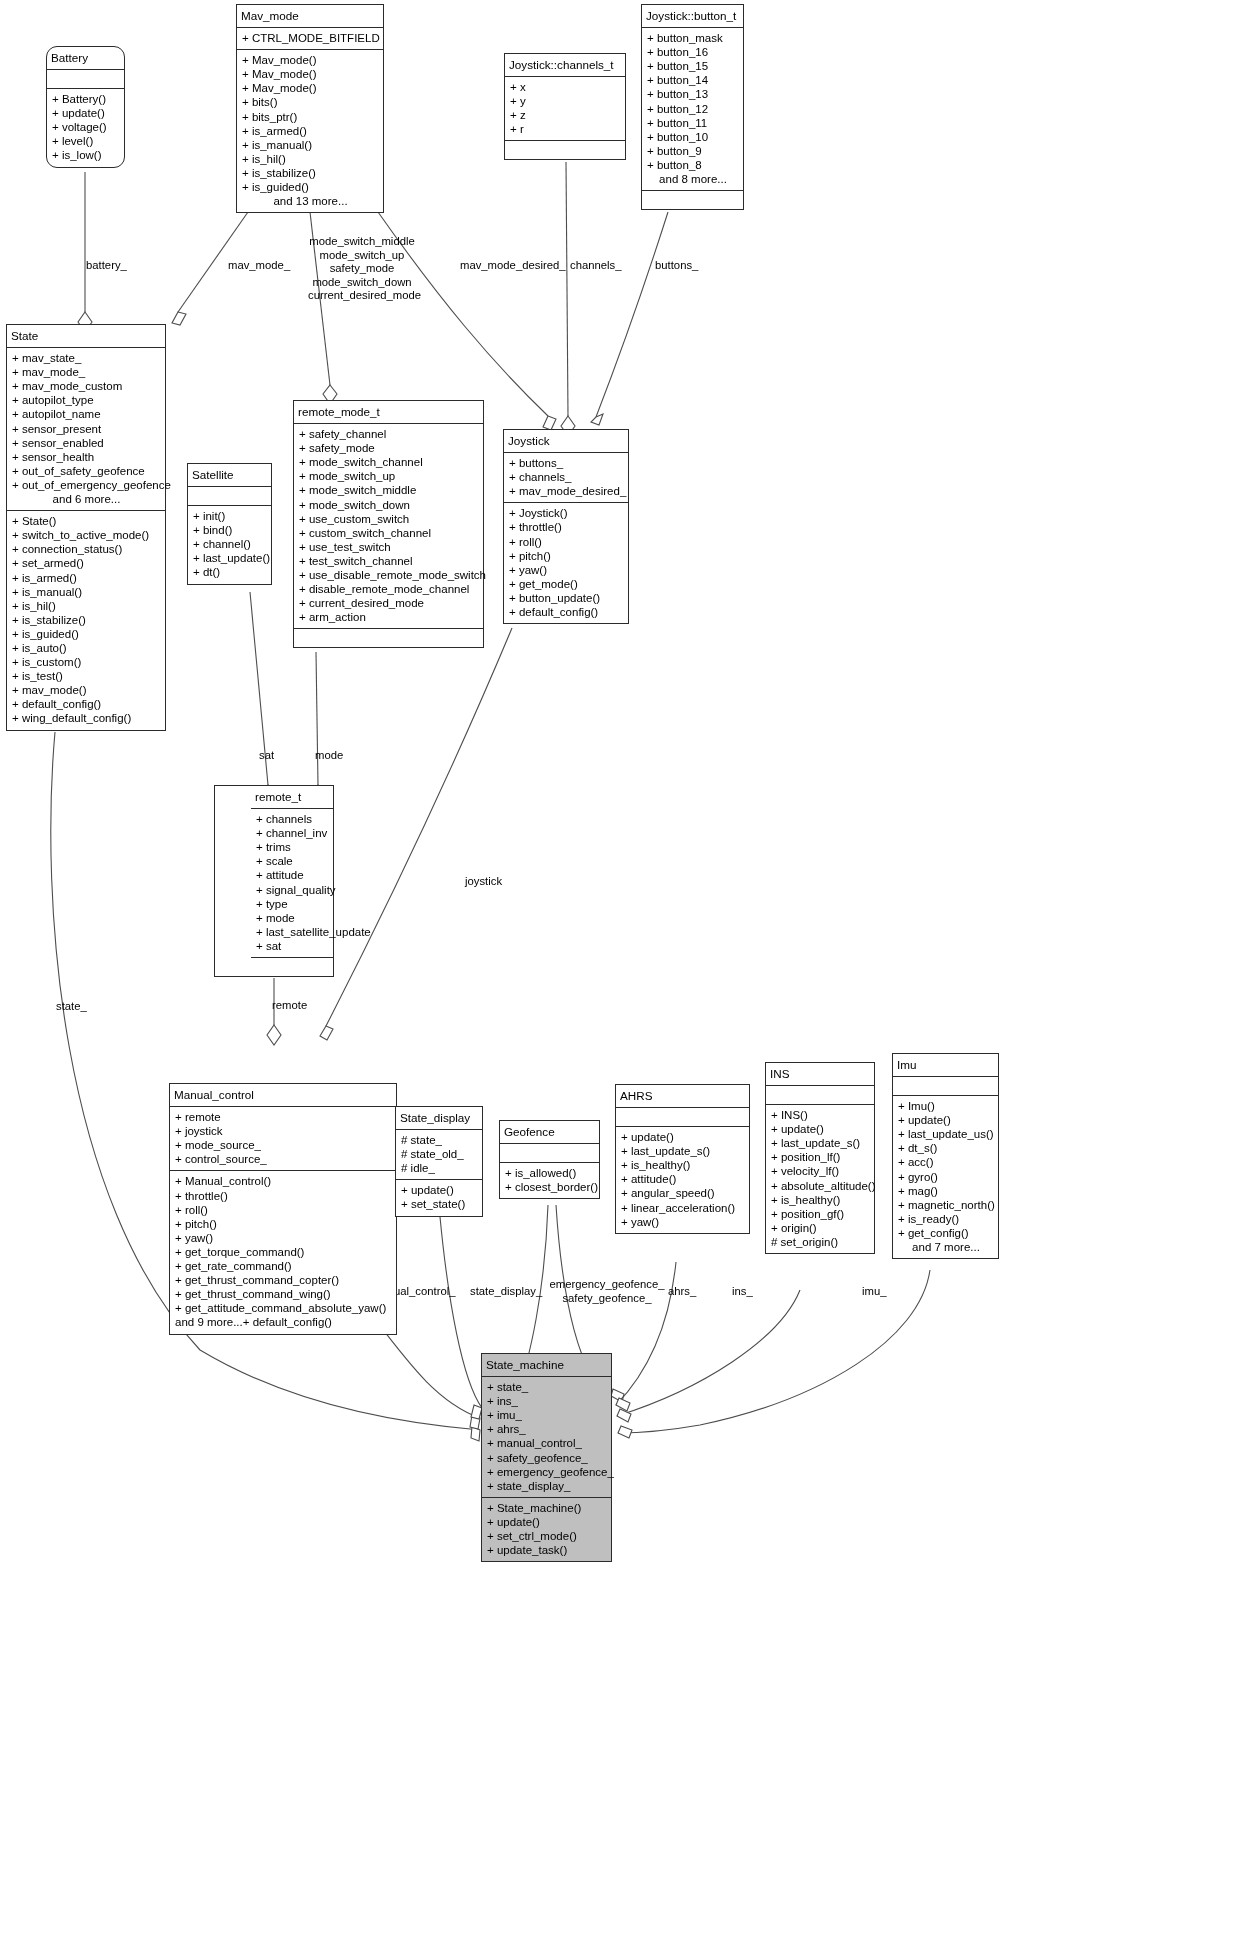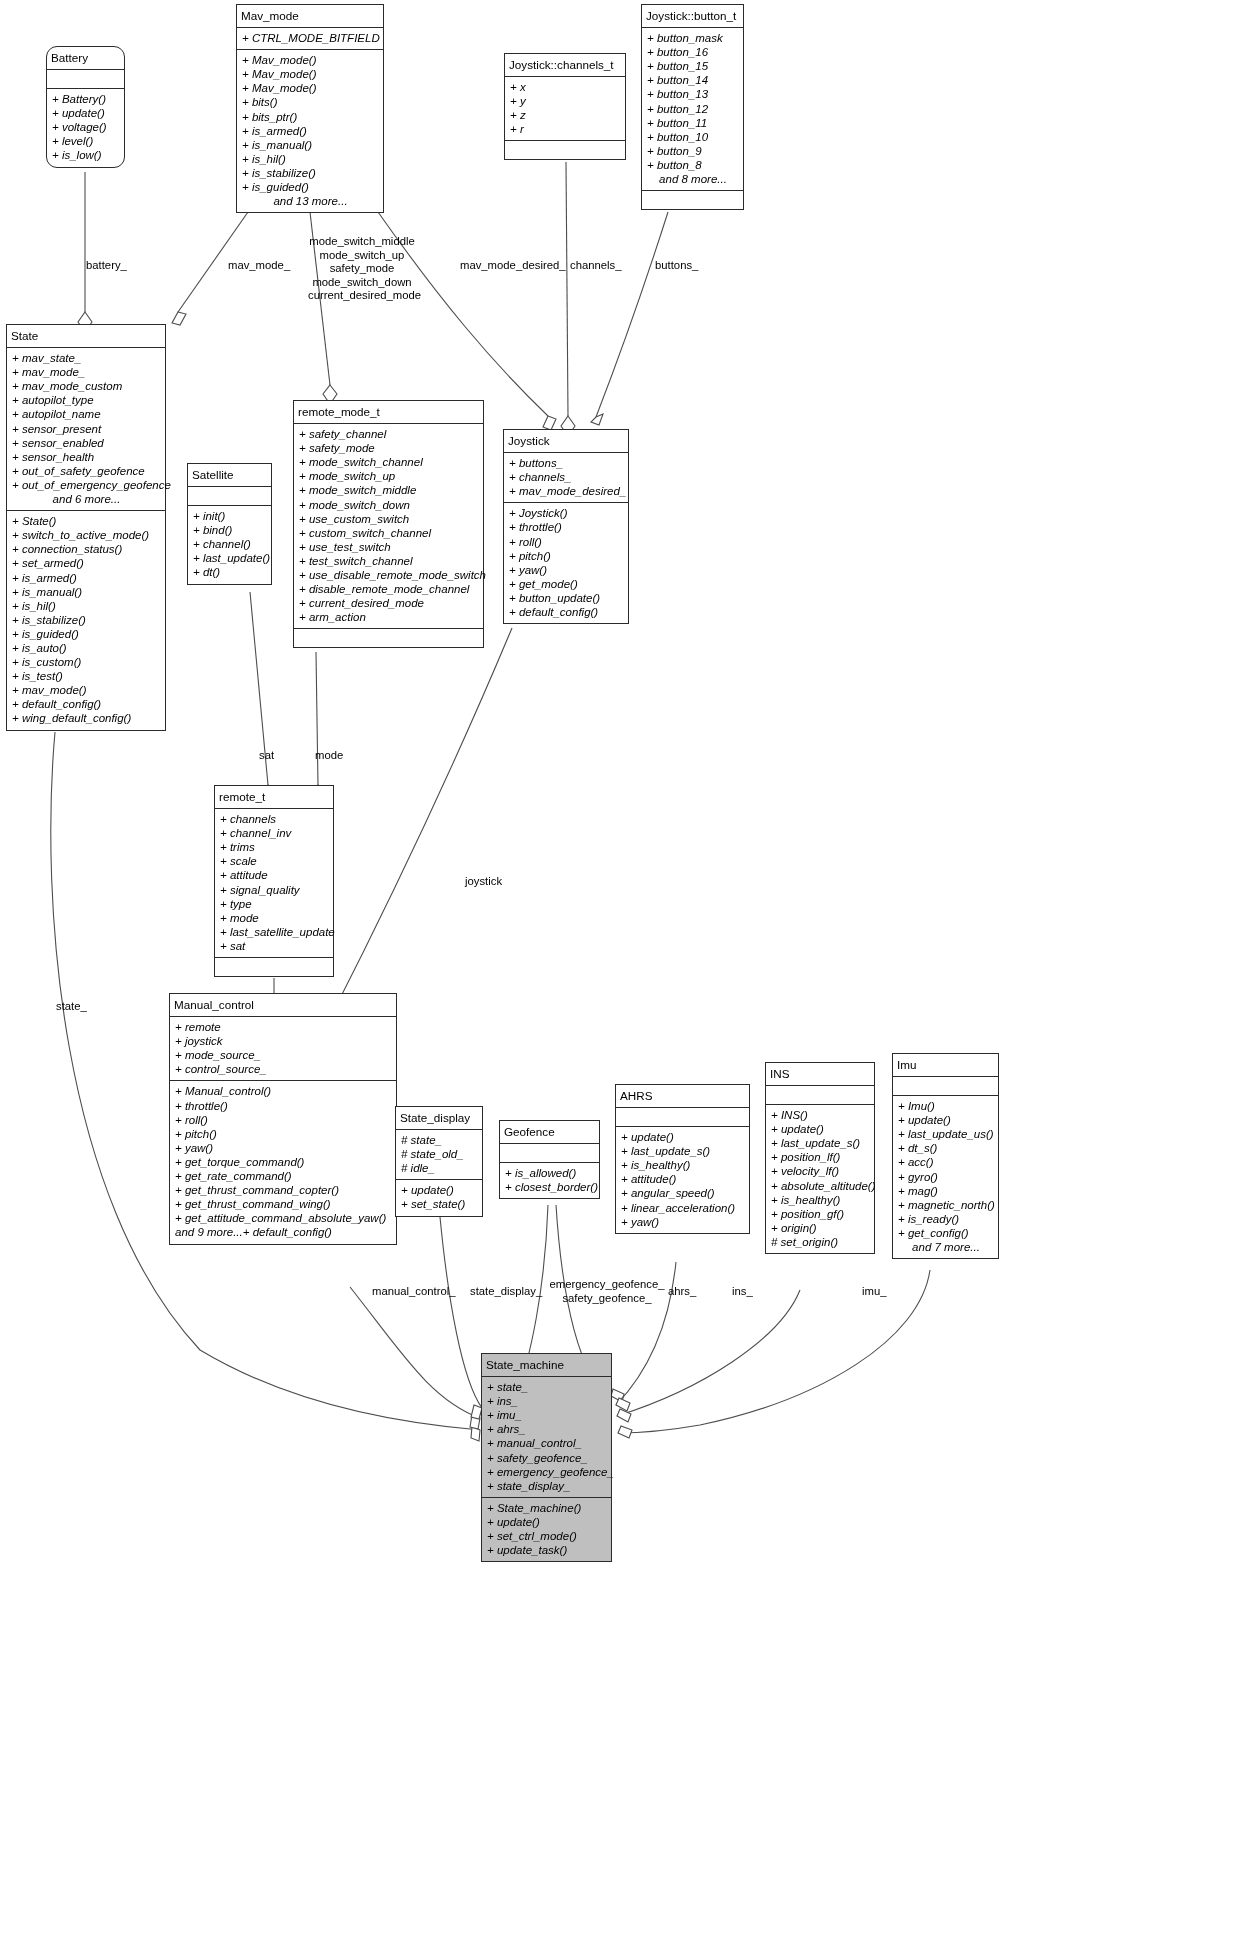--- a/index.html
+++ b/index.html
@@ -27,21 +27,20 @@
   .uml.highlight{background:#bfbfbf;}
   .uml .title{
     padding:4px 4px 4px 4px;
     border-bottom:1px solid #2b2b2b;
     font-size:11.7px;
     white-space:nowrap;
   }
   .uml .sect{
     border-bottom:1px solid #2b2b2b;
     padding:3px 4px 4px 5px;
-    font-style:italic;
   }
   .uml .sect:last-child{border-bottom:none;}
   .uml .sect.empty{height:18px;padding:0;}
   .uml .row{white-space:nowrap;}
   .uml .more{text-align:center;}
   .edgelabel{
     position:absolute;
     font-size:11.3px;
     color:#000000;
     white-space:nowrap;
@@ -284,38 +283,38 @@
       <div class="row">+ throttle()</div>
       <div class="row">+ roll()</div>
       <div class="row">+ pitch()</div>
       <div class="row">+ yaw()</div>
       <div class="row">+ get_mode()</div>
       <div class="row">+ button_update()</div>
       <div class="row">+ default_config()</div>
     </div>
   </div>
 
-  <div class="uml" style="left:214px;top:785px;width:120px;">
+  <div class="uml" style="left:214px;top:785px;width:120px;padding-left:36px;">
     <div class="title">remote_t</div>
     <div class="sect">
       <div class="row">+ channels</div>
       <div class="row">+ channel_inv</div>
       <div class="row">+ trims</div>
       <div class="row">+ scale</div>
       <div class="row">+ attitude</div>
       <div class="row">+ signal_quality</div>
       <div class="row">+ type</div>
       <div class="row">+ mode</div>
       <div class="row">+ last_satellite_update</div>
       <div class="row">+ sat</div>
     </div>
     <div class="sect empty"></div>
   </div>
 
-  <div class="uml" style="left:169px;top:993px;width:228px;">
+  <div class="uml" style="left:169px;top:1083px;width:228px;">
     <div class="title">Manual_control</div>
     <div class="sect">
       <div class="row">+ remote</div>
       <div class="row">+ joystick</div>
       <div class="row">+ mode_source_</div>
       <div class="row">+ control_source_</div>
     </div>
     <div class="sect">
       <div class="row">+ Manual_control()</div>
       <div class="row">+ throttle()</div>

